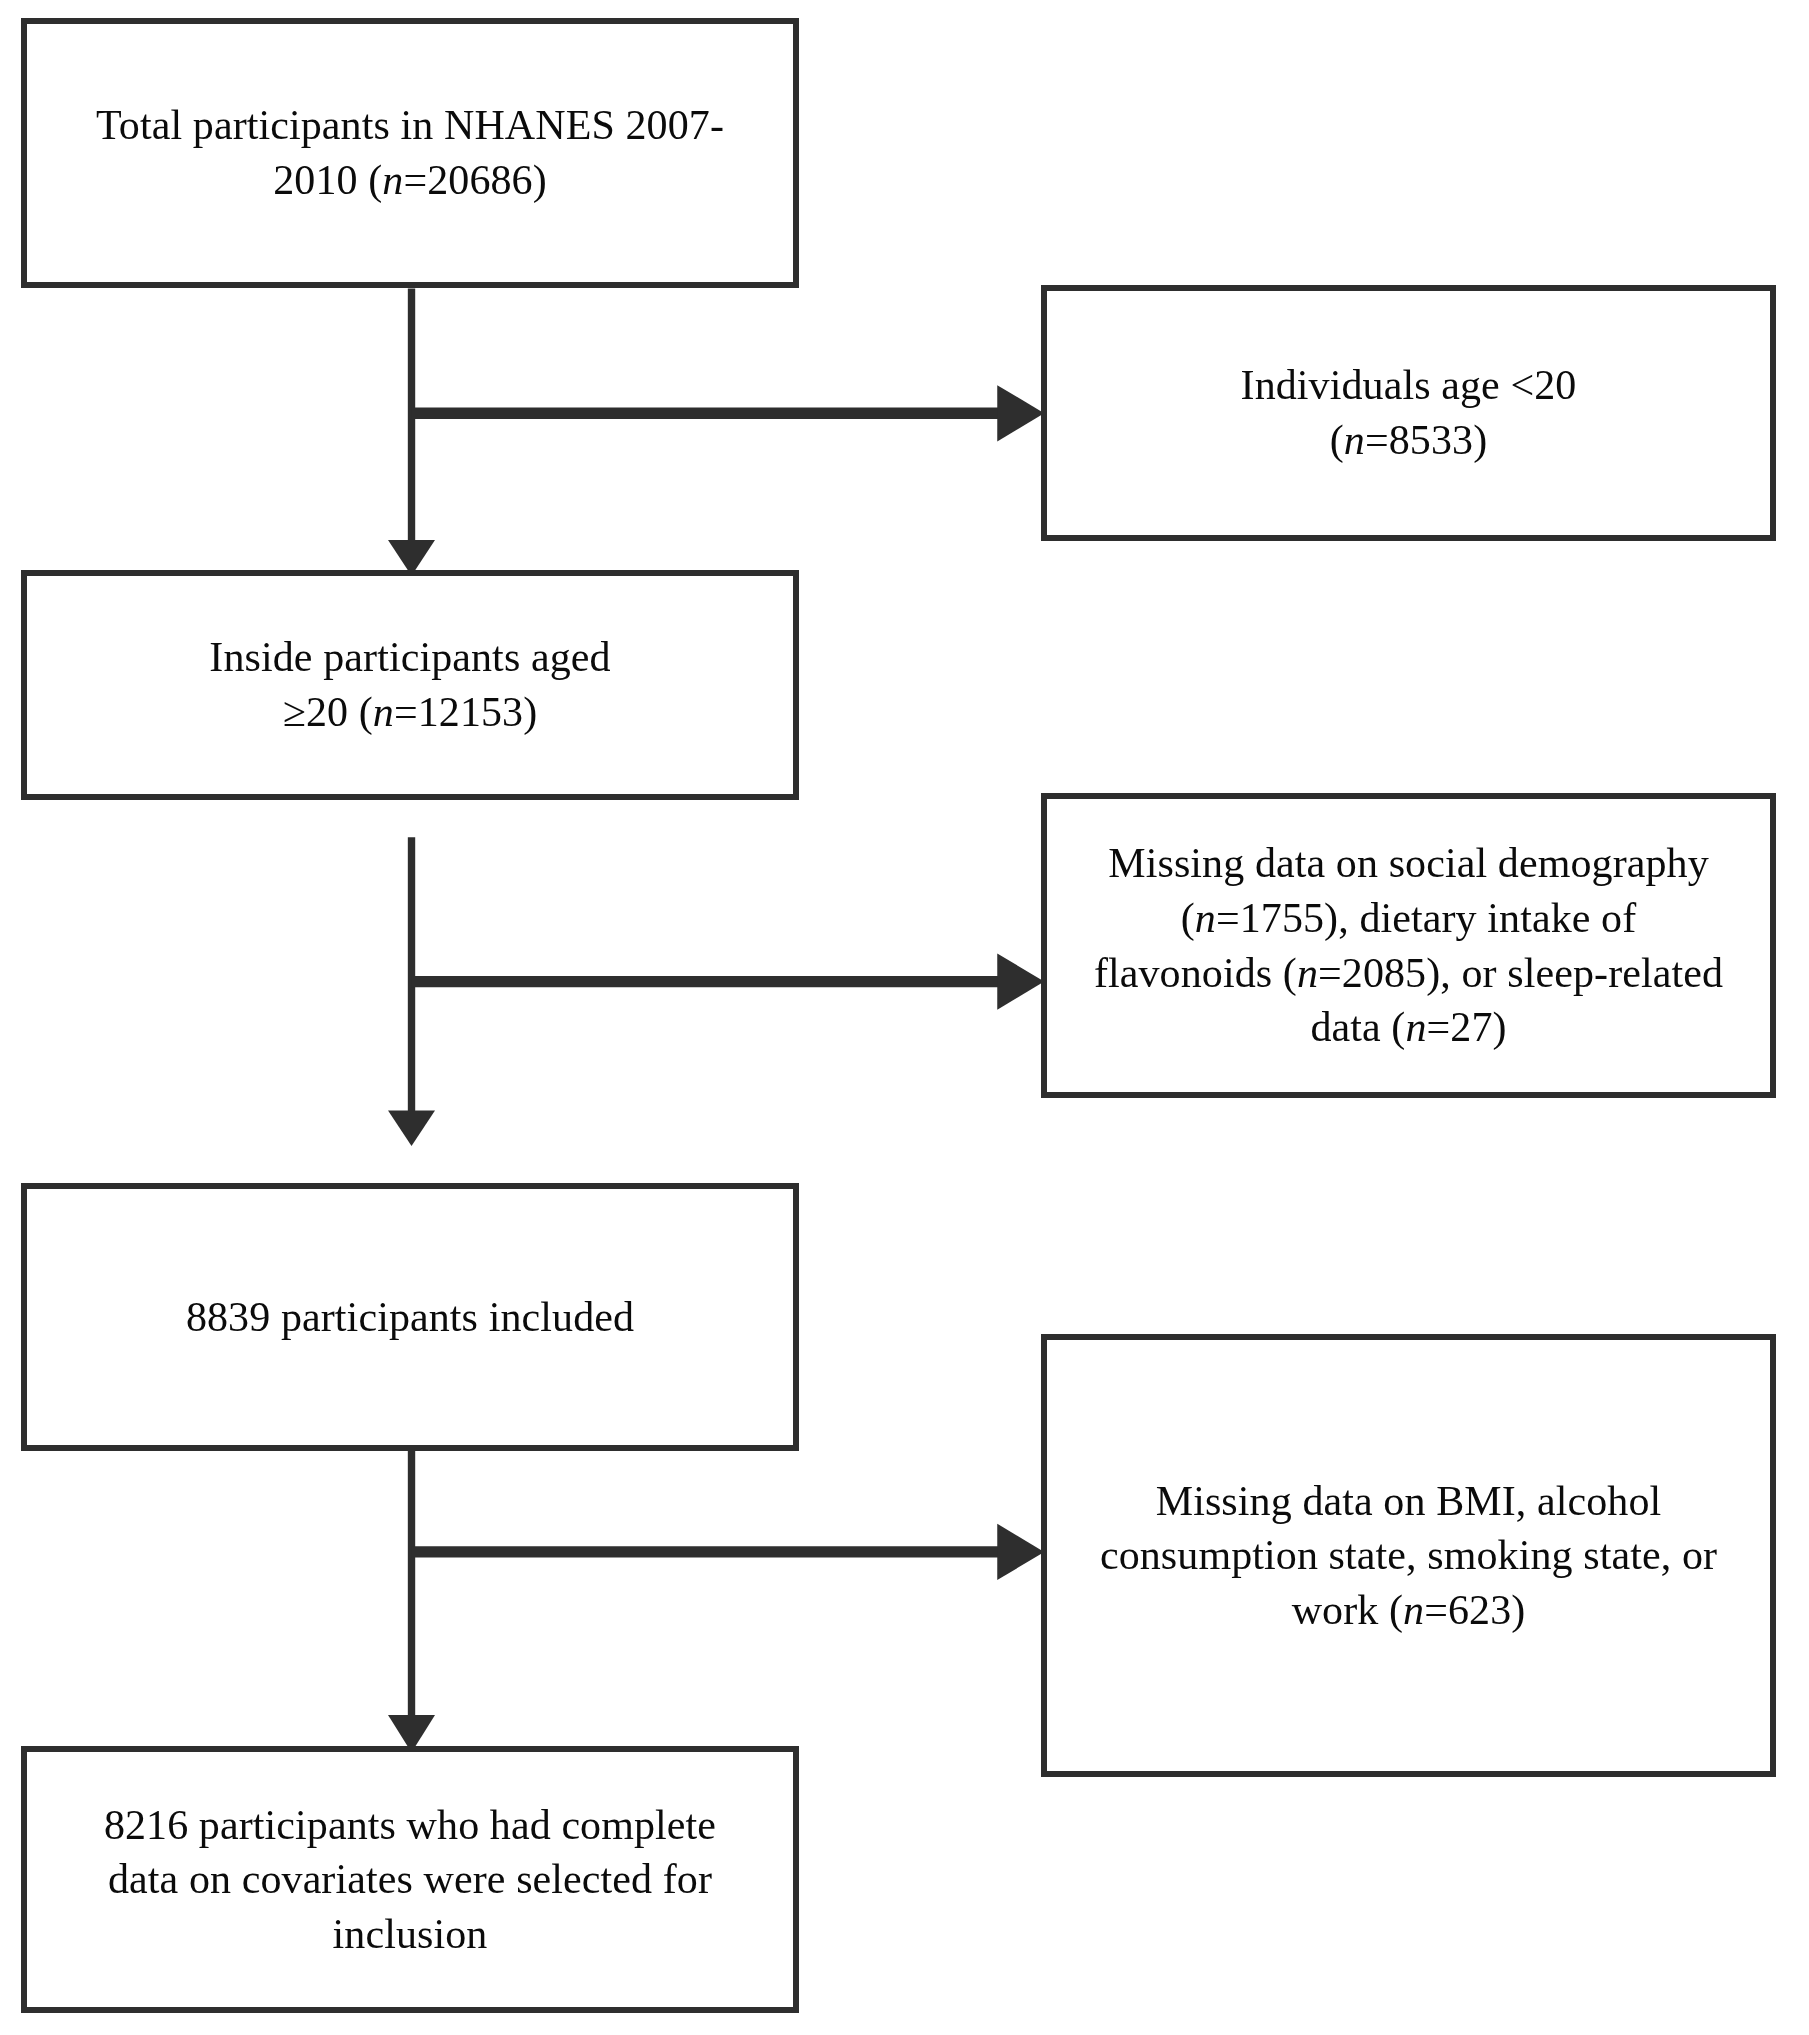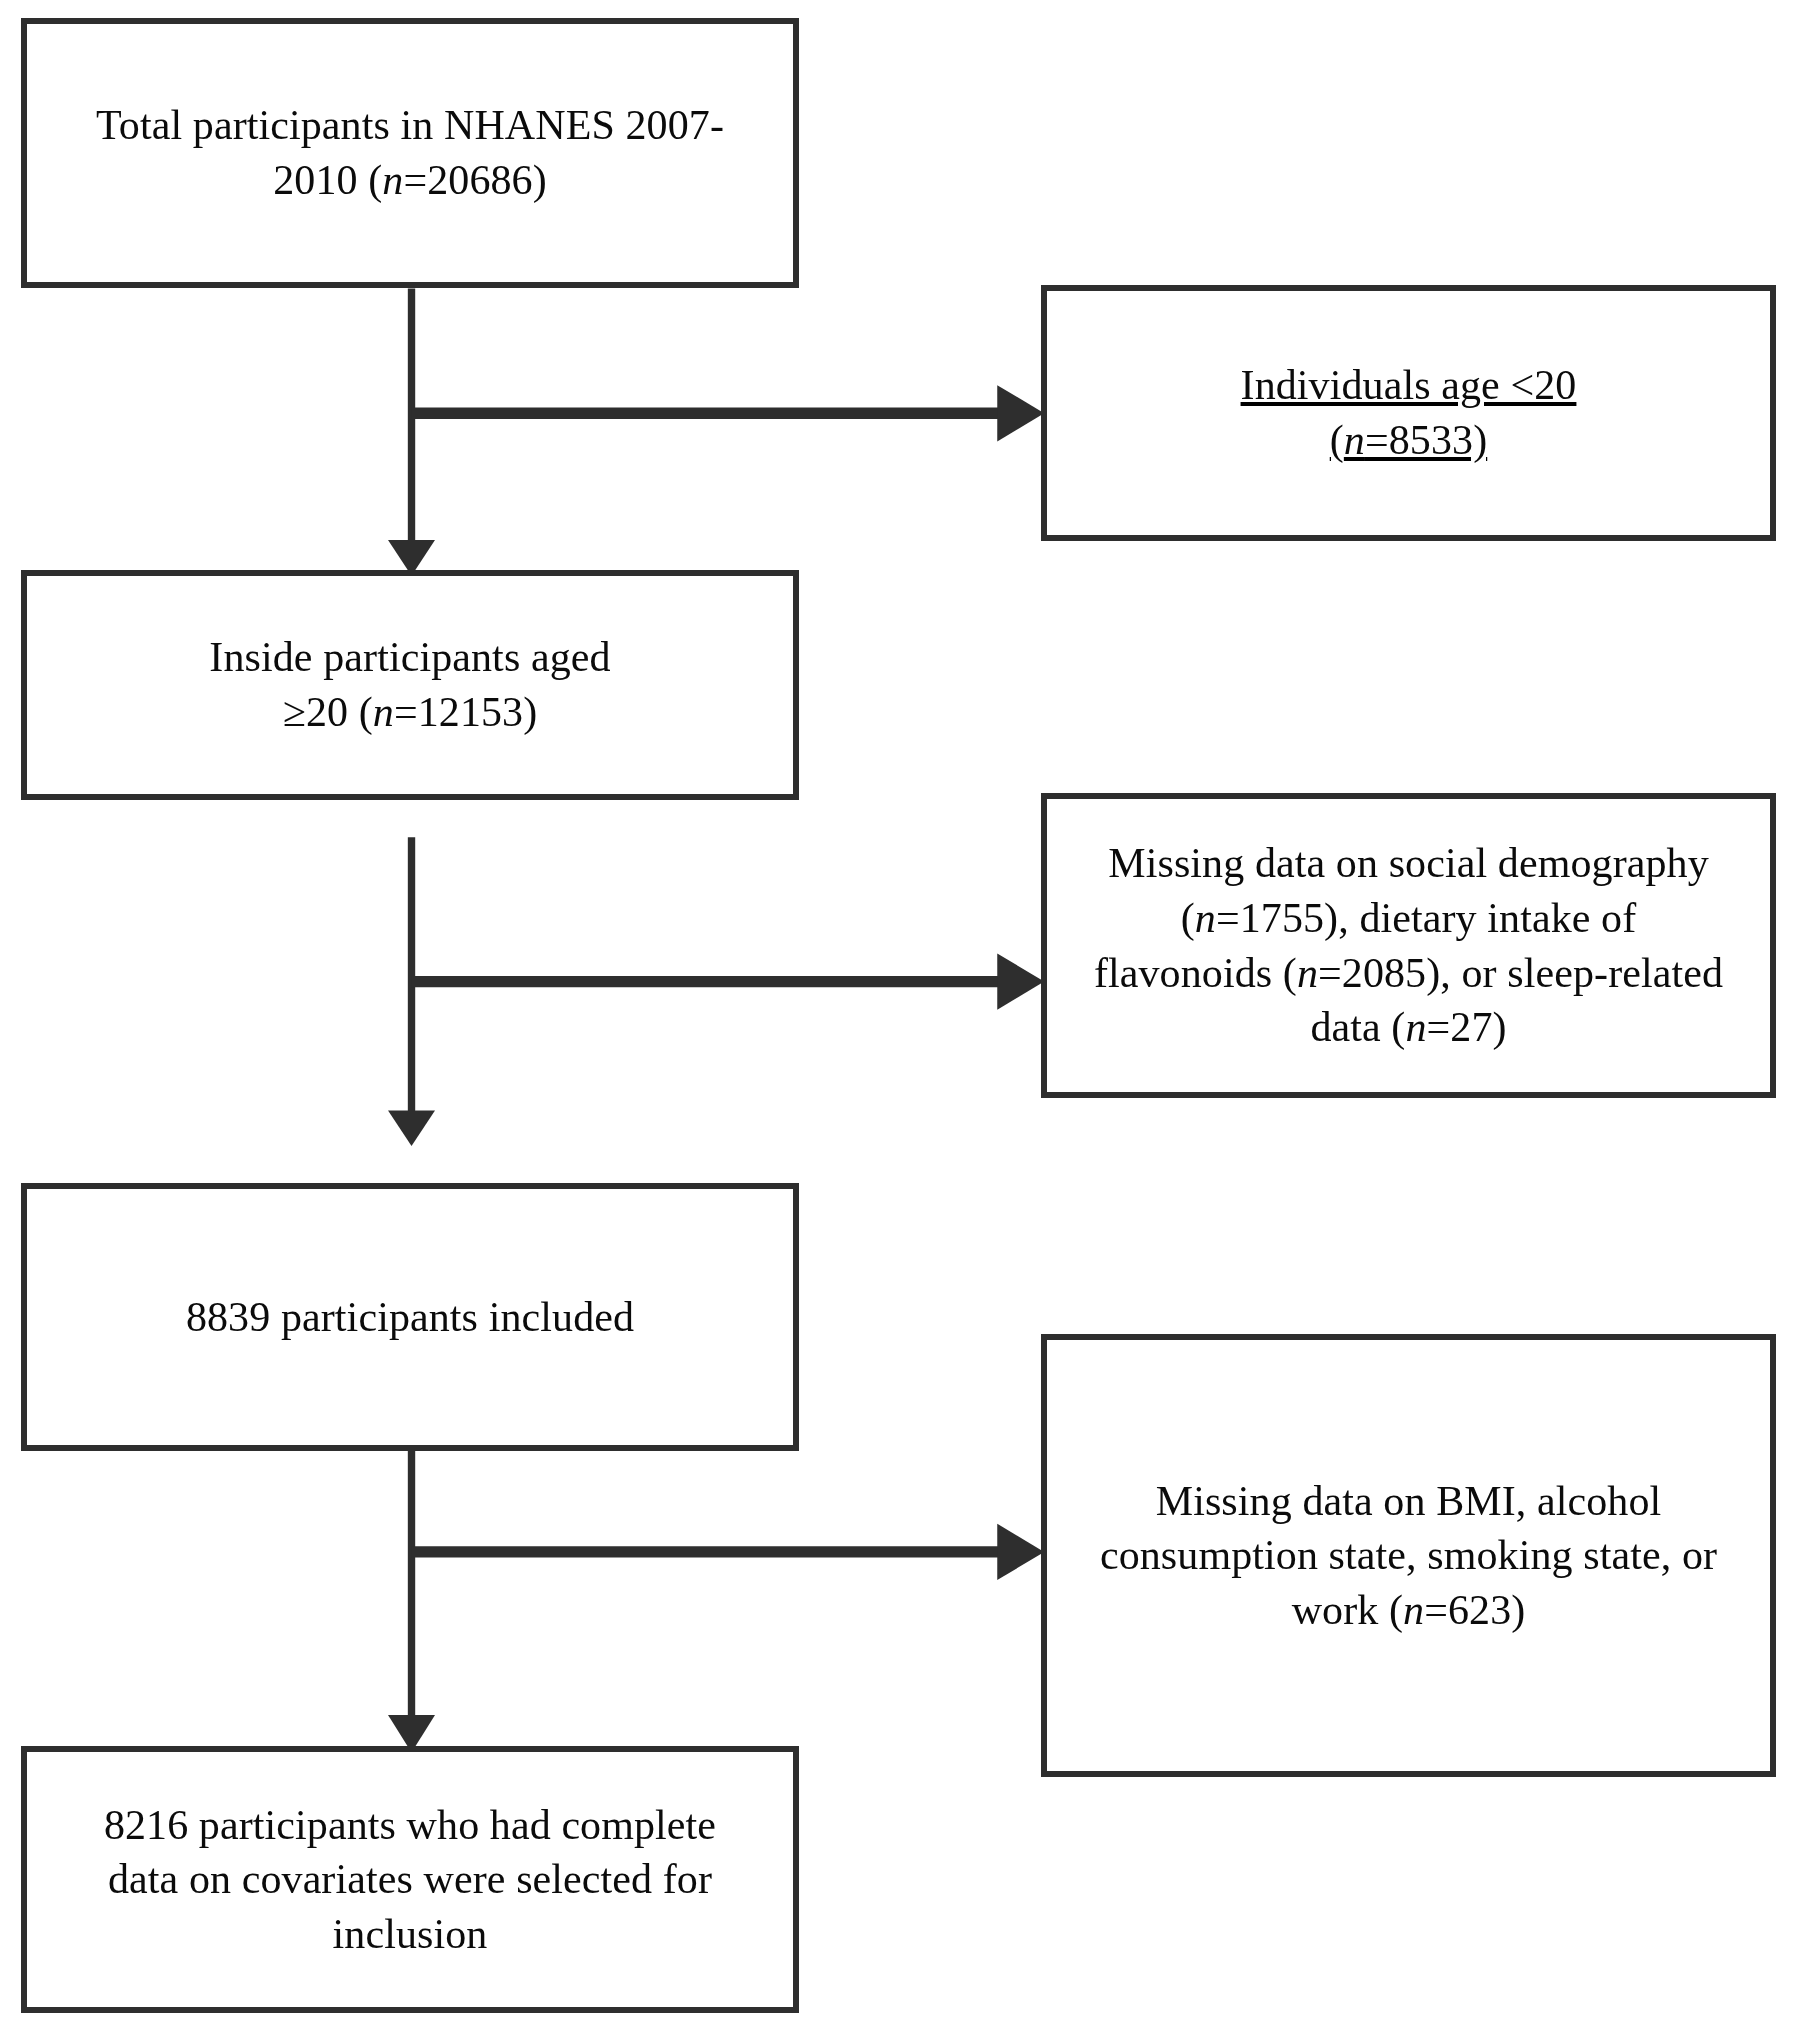--- a/index.html
+++ b/index.html
@@ -49,21 +49,21 @@
   }
   .node-text .n-ital {
     font-style: italic;
   }
   
   #node-total            { left: 21px;   top: 18px;   width: 778px; height: 270px; }
   #node-adults           { left: 21px;   top: 570px;  width: 778px; height: 230px; }
   #node-included         { left: 21px;   top: 1139px; width: 778px; height: 268px; margin-top: 44px; }
   #node-final            { left: 21px;   top: 1746px; width: 778px; height: 267px; }
   
-  #node-excl-age         { left: 1041px; top: 285px;  width: 735px; height: 256px; text-decoration: underline; }
+  #node-excl-age         { left: 1041px; top: 285px;  width: 735px; height: 256px; }
   #node-excl-missing1    { left: 1041px; top: 793px; width: 735px; height: 305px; align-items: center; }
   #node-excl-missing2    { left: 1041px; top: 1334px; width: 735px; height: 443px; }
 
   #node-final .node-text { padding: 0 40px; }
   #node-excl-missing1 .node-text { padding: 0 28px; }
   #node-excl-missing2 .node-text { padding: 0 18px; }
 </style>
 </head>
 <body>
 

